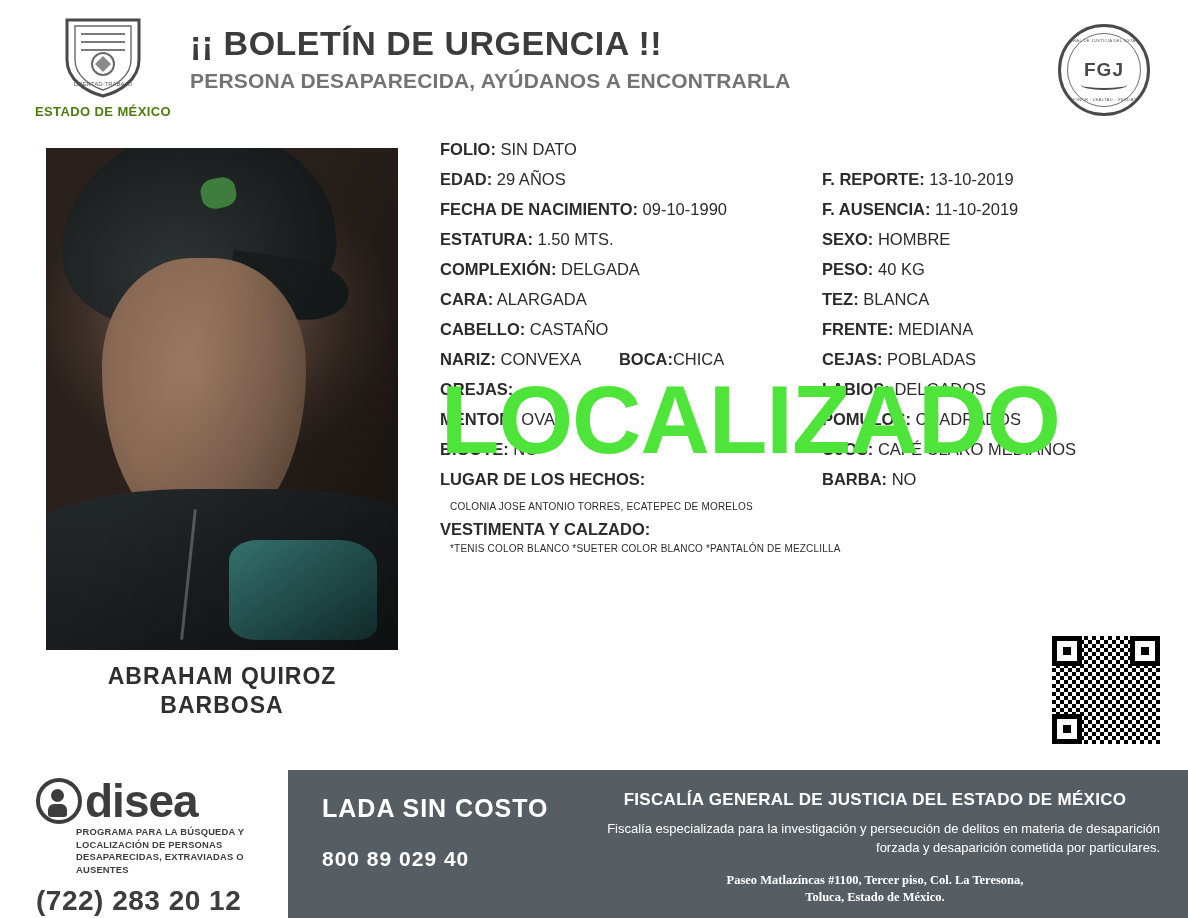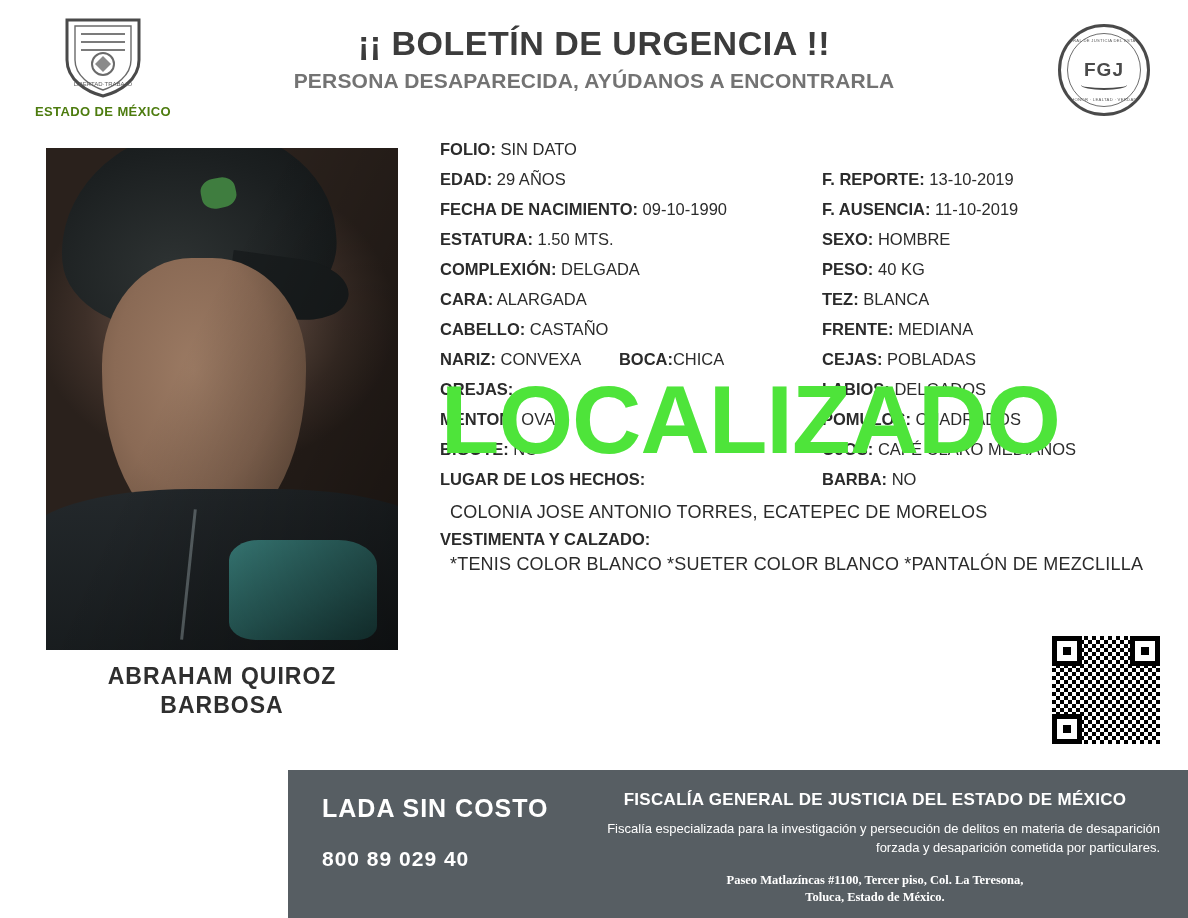--- a/index.html
+++ b/index.html
@@ -32,21 +32,21 @@
   .emblem-caption {
     margin-top: 4px;
     font-size: 13px;
     font-weight: bold;
     letter-spacing: 0.4px;
     color: #4d7c0f;
   }
   .header-titles {
     position: absolute;
     left: 190px; right: 190px; top: 24px;
-    text-align: center;
+    text-align: left;
   }
   .title-main {
     font-size: 34px;
     font-weight: bold;
     letter-spacing: 0.5px;
     color: #3c3c3c;
     margin: 0;
   }
   .title-sub {
     font-size: 21px;
@@ -192,21 +192,21 @@
   .val { font-weight: normal; }
   .inline-pair { display: inline-block; margin-left: 34px; }
 
   .block { margin-top: 6px; }
   .block-title {
     font-weight: bold;
     font-size: 16.5px;
     margin-bottom: 3px;
   }
   .block-body {
-    font-size: 18px;
+    font-size: 10px;
     line-height: 1.35;
     padding-left: 10px;
     letter-spacing: 0.2px;
   }
 
   
   .localizado {
     position: absolute;
     left: 170px; top: 372px;
     width: 890px;
@@ -549,20 +549,28 @@
 <div class="localizado">LOCALIZADO</div>
 
 <div class="qr">
   <div class="pos p1"></div>
   <div class="pos p2"></div>
   <div class="pos p3"></div>
 </div>
 
 <div class="footer">
 
+  <div class="disea">
+    <div class="disea-word">
+      <span class="disea-mark"></span>
+      <span>disea</span>
+    </div>
+    <div class="disea-sub">PROGRAMA PARA LA BÚSQUEDA Y LOCALIZACIÓN DE PERSONAS DESAPARECIDAS, EXTRAVIADAS O AUSENTES</div>
+    <div class="disea-phone">(722) 283 20 12</div>
+  </div>
 
   <div class="footer-bar">
     <div class="bar-left">
       <div class="lada">LADA SIN COSTO</div>
       <div class="lada-num">800 89 029 40</div>
     </div>
     <div class="bar-right">
       <div class="fg-title">FISCALÍA GENERAL DE JUSTICIA DEL ESTADO DE MÉXICO</div>
       <div class="fg-desc">Fiscalía especializada para la investigación y persecución de delitos en materia de desaparición forzada y desaparición cometida por particulares.</div>
       <div class="fg-addr">

